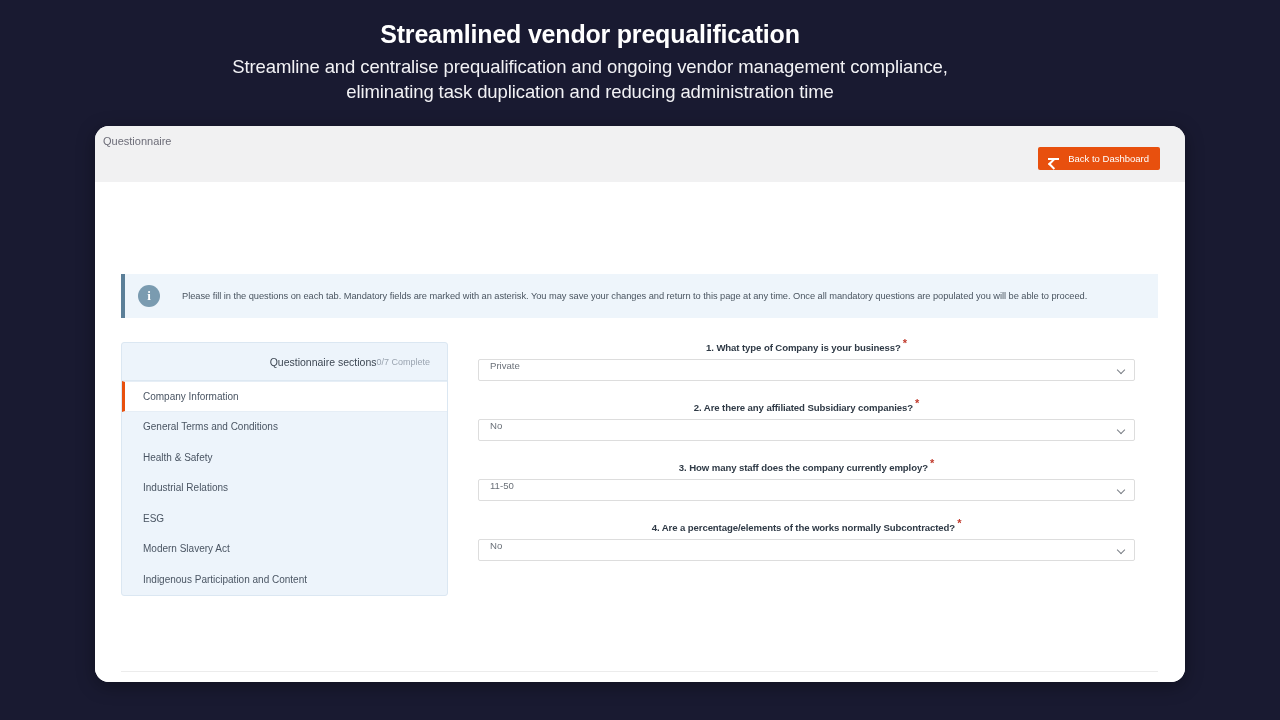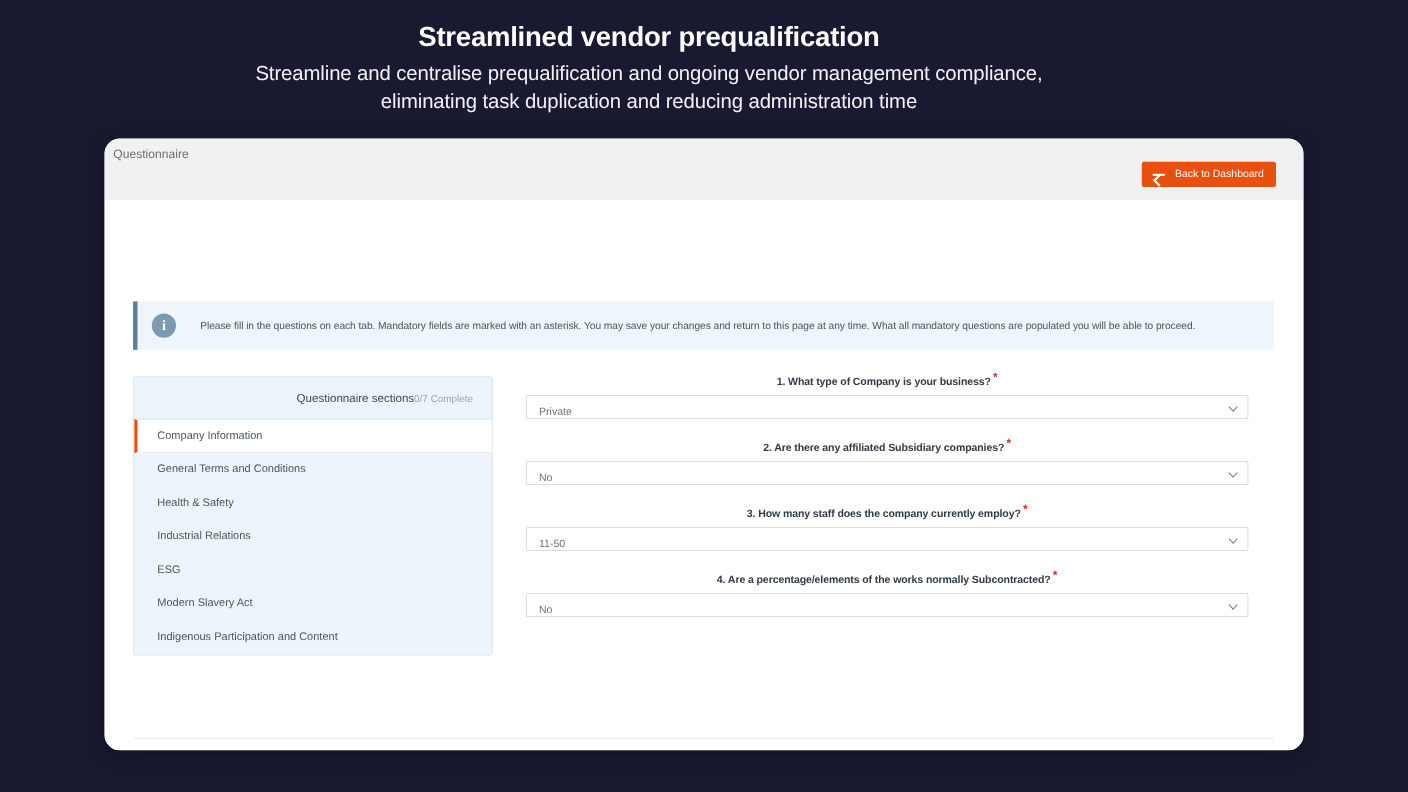--- a/index.html
+++ b/index.html
@@ -215,21 +215,21 @@
     vertical-align: super;
     line-height: 0;
   }
   .select-wrap {
     position: relative;
     height: 22px;
     border: 1px solid #ddd;
     border-radius: 2px;
     background: #ffffff;
     display: flex;
-    align-items: flex-end;
+    align-items: flex-start;
   }
   .select-value {
     font-size: 9.6px;
     color: #6a7078;
     padding-left: 11px;
   }
   .chevron-down-icon {
     position: absolute;
     right: 9px;
     top: 7px;
@@ -272,21 +272,21 @@
     <button class="back-btn">
       <span class="arrow-left-icon"></span>
       <span>Back to Dashboard</span>
     </button>
   </div>
 
   <div class="app-body">
 
     <div class="info-banner">
       <div class="info-icon">i</div>
-      <div class="info-text">Please fill in the questions on each tab. Mandatory fields are marked with an asterisk. You may save your changes and return to this page at any time. What all mandatory questions are populated you will be able to proceed.</div>
+      <div class="info-text">Please fill in the questions on each tab. Mandatory fields are marked with an asterisk. You may save your changes and return to this page at any time. Once all mandatory questions are populated you will be able to proceed.</div>
     </div>
 
     <div class="sections-card">
       <div class="sections-head">
         <span class="sections-title">Questionnaire sections</span>
         <span class="sections-count">0/7 Complete</span>
       </div>
       <div class="sections-list">
         <div class="section-item active">
           <span>Company Information</span>

